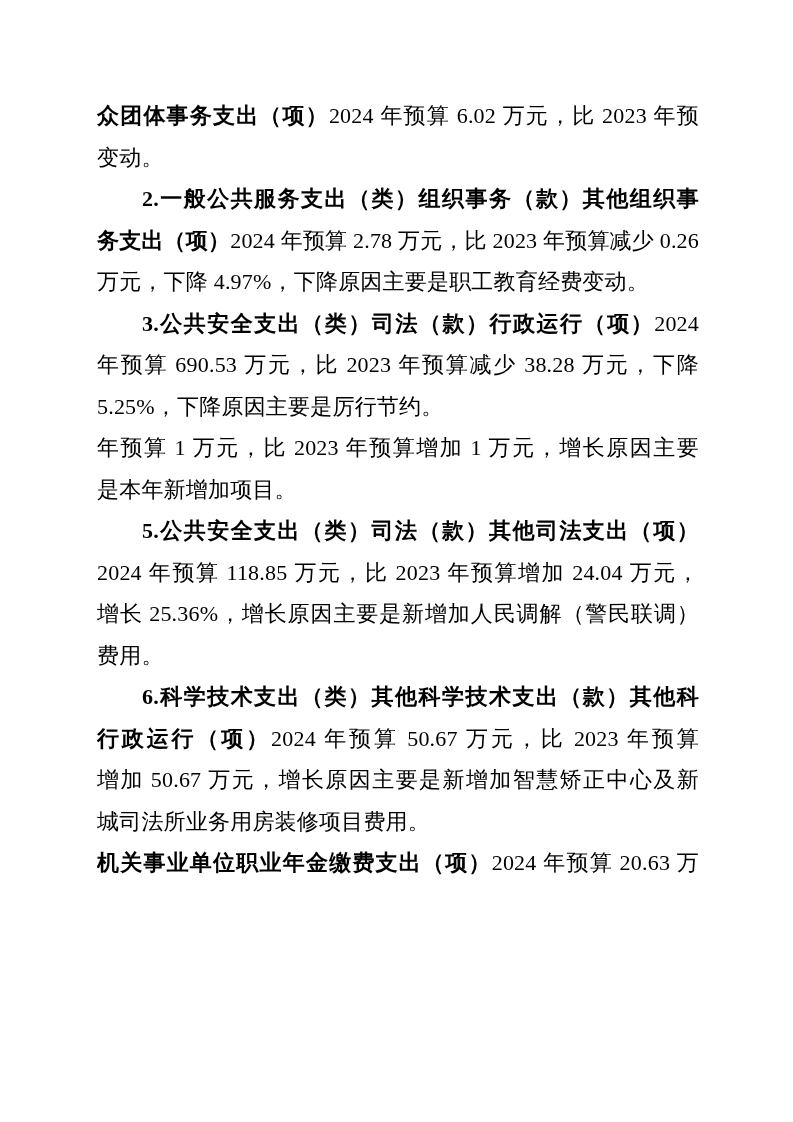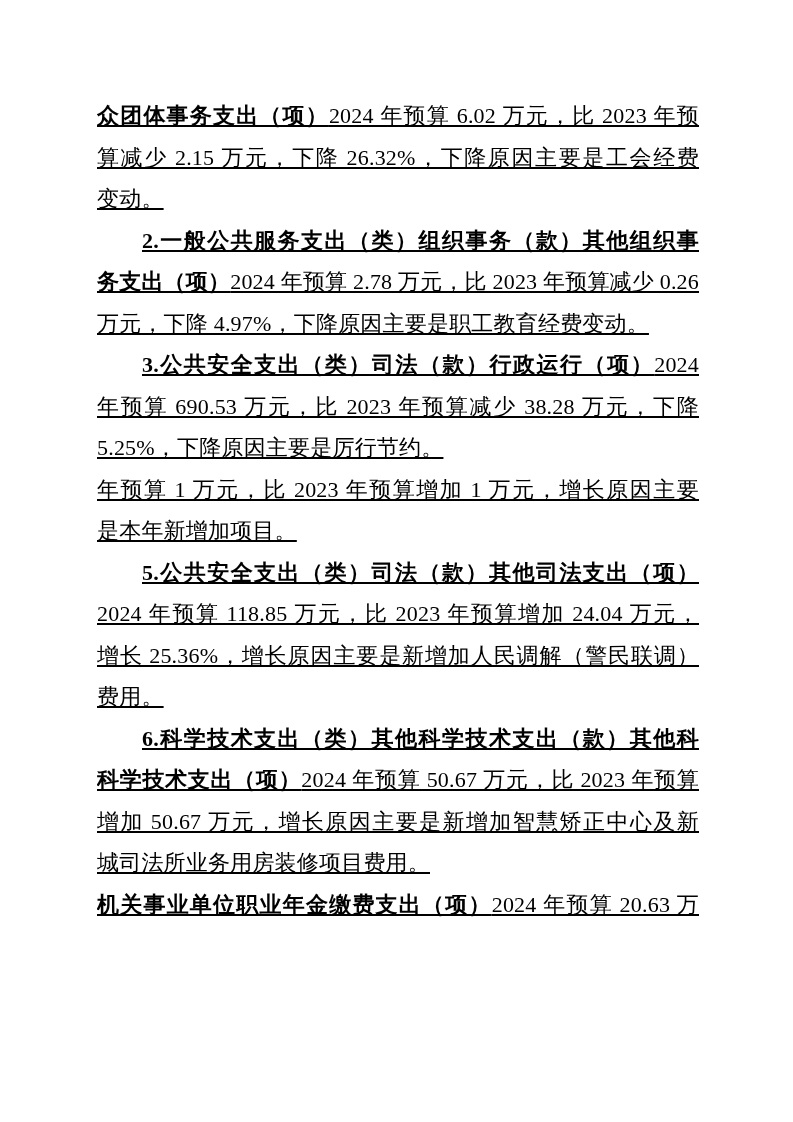--- a/index.html
+++ b/index.html
@@ -13,21 +13,20 @@
     overflow: hidden;
     color: #000000;
     font-family: "Liberation Serif", "DejaVu Serif", serif;
   }
   .page {
     position: relative;
     box-sizing: border-box;
     width: 793px;
     height: 850px;
     background: #ffffff;
-    text-decoration: underline;
   }
   .doc-body {
     box-sizing: border-box;
     width: 793px;
     padding: 95px 94px 0 97px;
   }
   .line {
     font-size: 22px;
     line-height: 41.5px;
     height: 41.5px;
@@ -46,33 +45,32 @@
   }
   .seg { font-weight: normal; }
   .seg.bold { font-weight: bold; }
 </style>
 </head>
 <body>
 
 <div class="page">
   <div class="doc-body">
       <div class="line"><span class="seg bold">众团体事务支出（项）</span><span class="seg">2024 年预算 6.02 万元，比 2023 年预</span></div>
-      <div class="line"><span class="seg">算减少 2.15 万元，下降 26.32%，下降原因主要是工会经费</span></div>
       <div class="line no-justify"><span class="seg">变动。</span></div>
       <div class="line indent"><span class="seg bold">2.一般公共服务支出（类）组织事务（款）其他组织事</span></div>
       <div class="line"><span class="seg bold">务支出（项）</span><span class="seg">2024 年预算 2.78 万元，比 2023 年预算减少 0.26</span></div>
       <div class="line no-justify"><span class="seg">万元，下降 4.97%，下降原因主要是职工教育经费变动。</span></div>
       <div class="line indent"><span class="seg bold">3.公共安全支出（类）司法（款）行政运行（项）</span><span class="seg">2024</span></div>
       <div class="line"><span class="seg">年预算 690.53 万元，比 2023 年预算减少 38.28 万元，下降</span></div>
       <div class="line no-justify"><span class="seg">5.25%，下降原因主要是厉行节约。</span></div>
       <div class="line"><span class="seg">年预算 1 万元，比 2023 年预算增加 1 万元，增长原因主要</span></div>
       <div class="line no-justify"><span class="seg">是本年新增加项目。</span></div>
       <div class="line indent"><span class="seg bold">5.公共安全支出（类）司法（款）其他司法支出（项）</span></div>
       <div class="line"><span class="seg">2024 年预算 118.85 万元，比 2023 年预算增加 24.04 万元，</span></div>
       <div class="line"><span class="seg">增长 25.36%，增长原因主要是新增加人民调解（警民联调）</span></div>
       <div class="line no-justify"><span class="seg">费用。</span></div>
       <div class="line indent"><span class="seg bold">6.科学技术支出（类）其他科学技术支出（款）其他科</span></div>
-      <div class="line"><span class="seg bold">科学技术支出（项）</span><span class="seg">2024 年预算 50.67 万元，比 2023 年预算</span></div>
+      <div class="line"><span class="seg bold">行政运行（项）</span><span class="seg">2024 年预算 50.67 万元，比 2023 年预算</span></div>
       <div class="line"><span class="seg">增加 50.67 万元，增长原因主要是新增加智慧矫正中心及新</span></div>
       <div class="line no-justify"><span class="seg">城司法所业务用房装修项目费用。</span></div>
       <div class="line"><span class="seg bold">机关事业单位职业年金缴费支出（项）</span><span class="seg">2024 年预算 20.63 万</span></div>
     </div>
 </div>
 
 </body></html>

